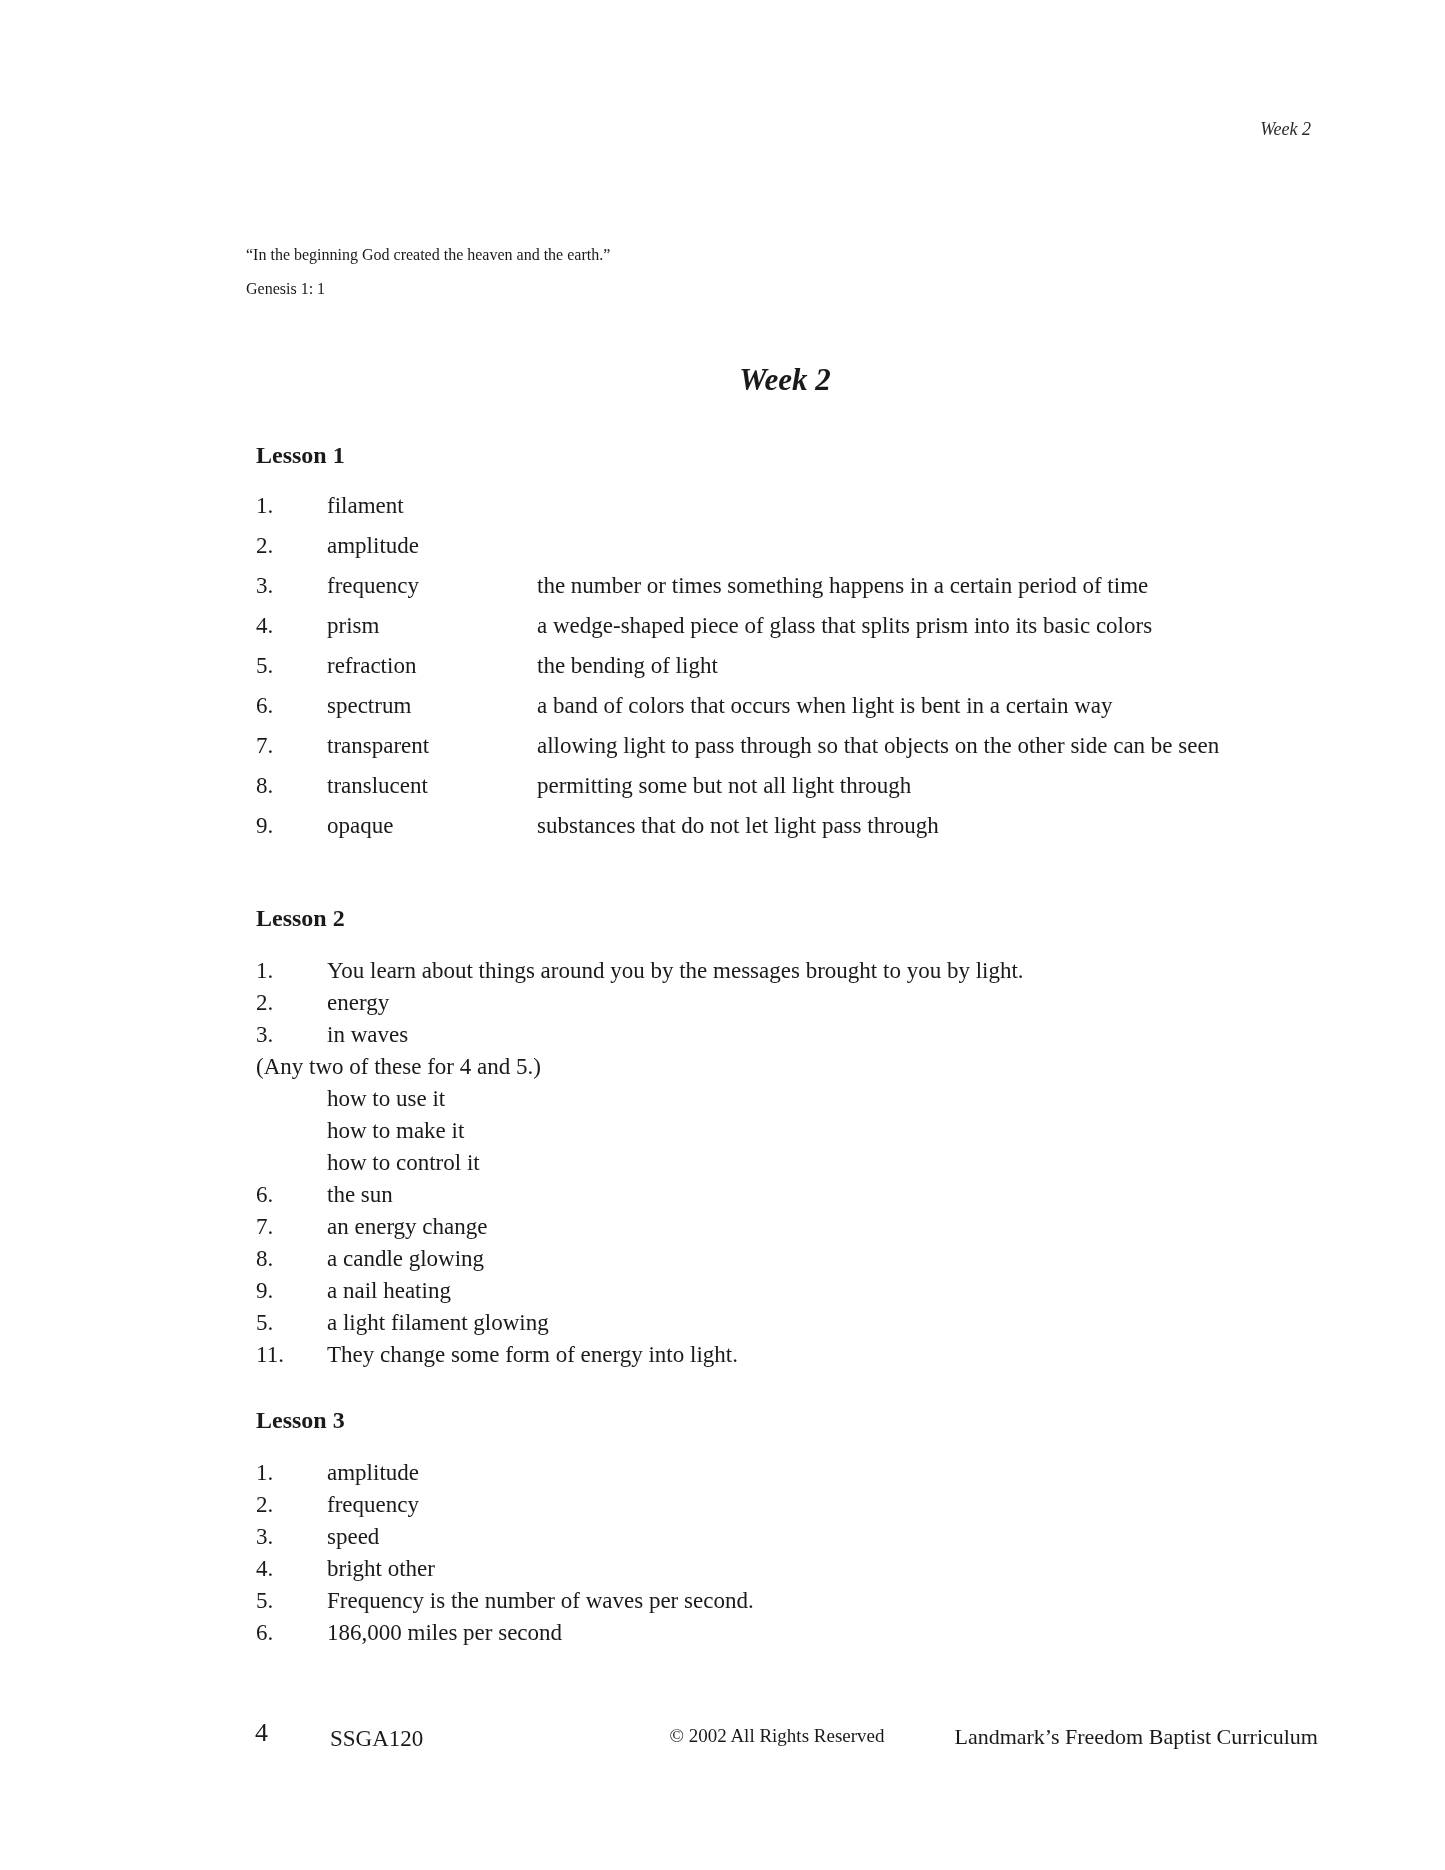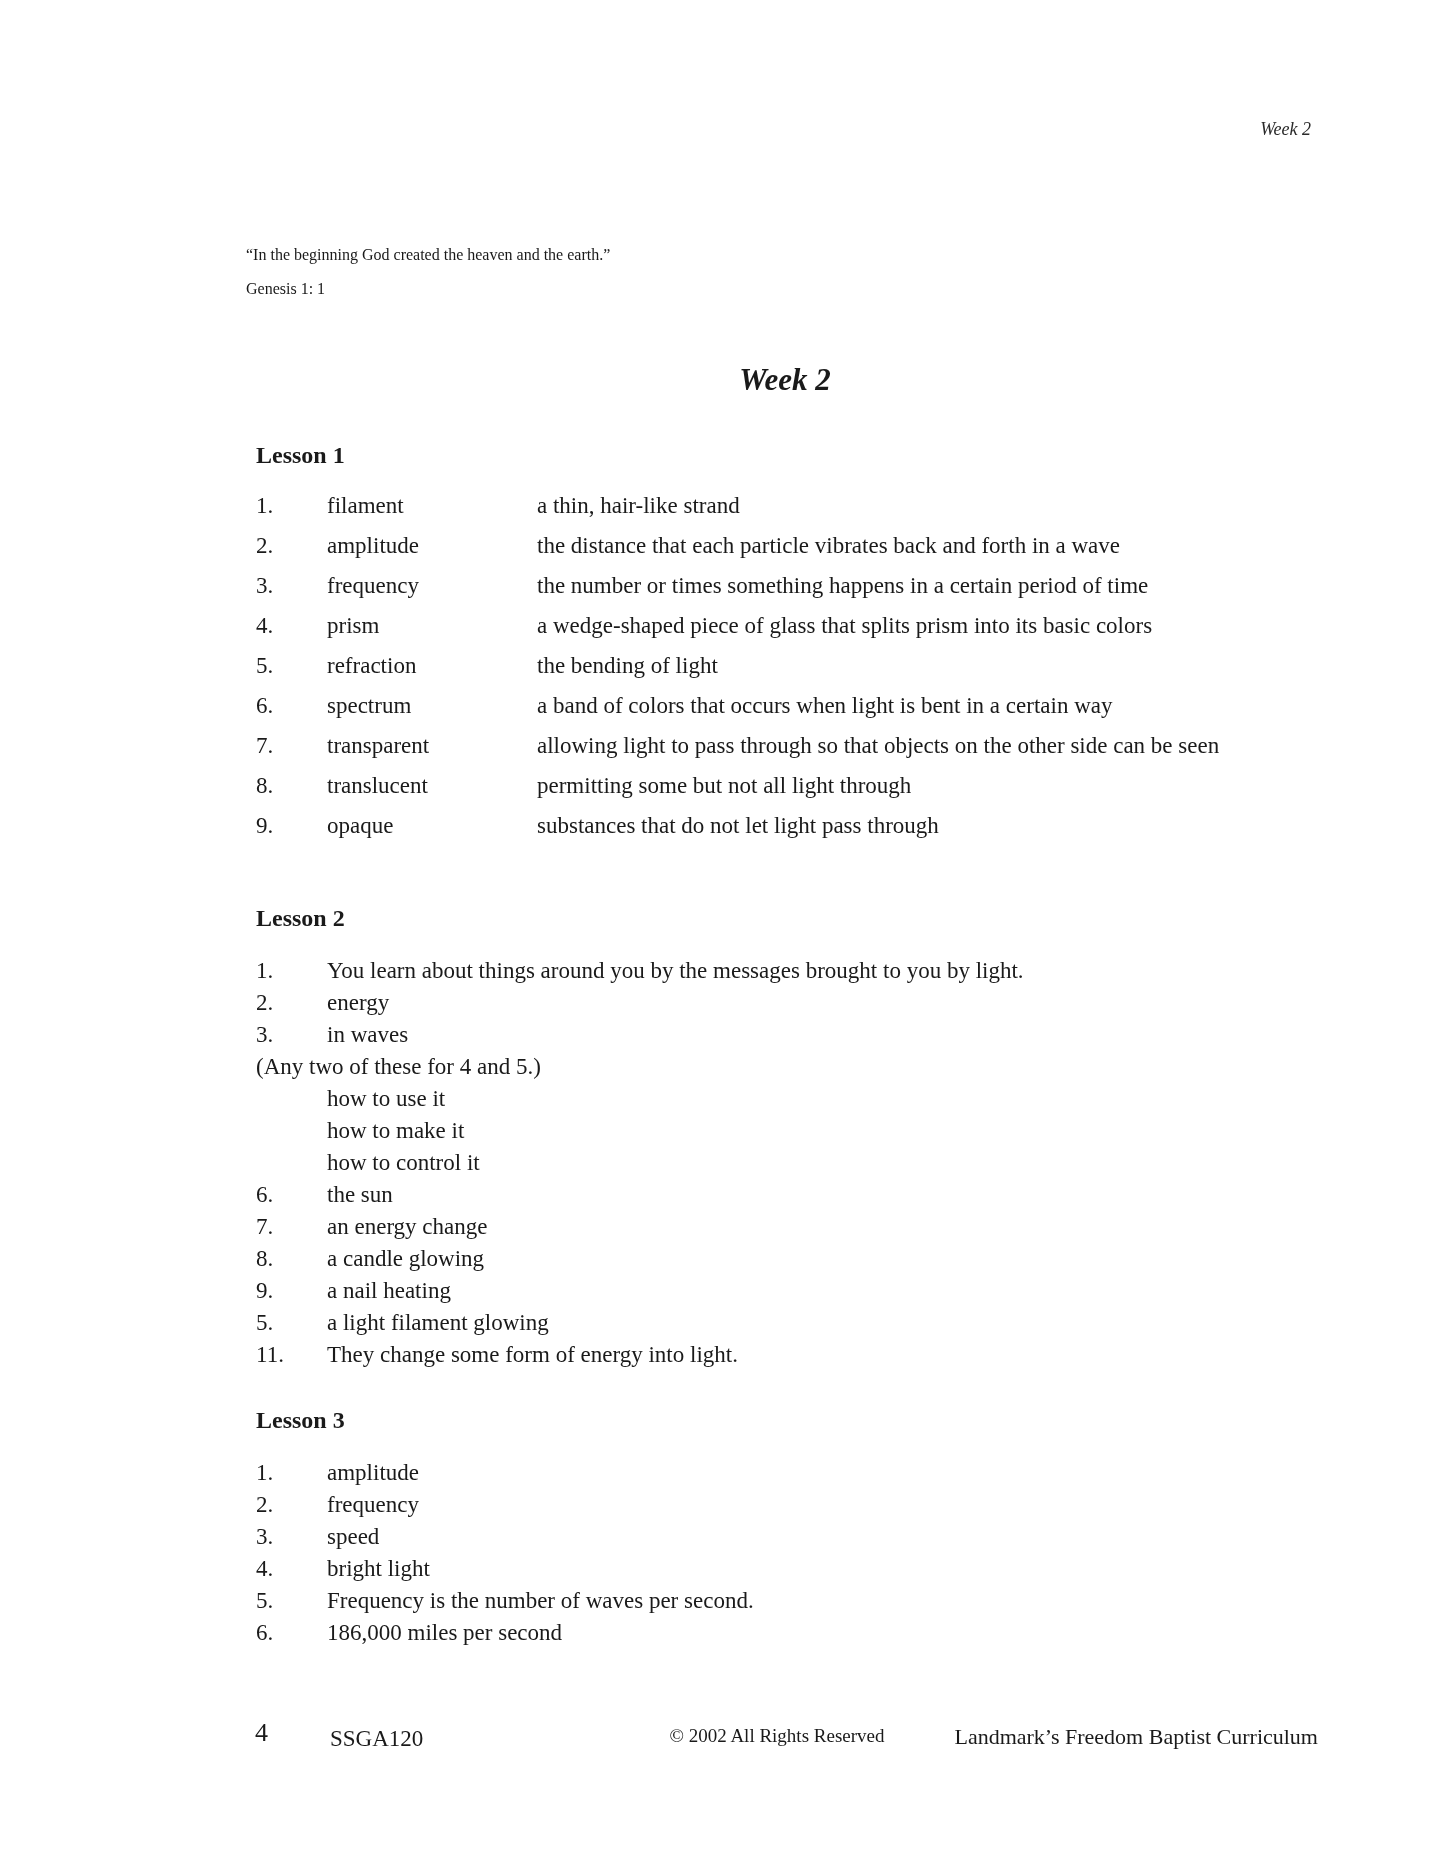--- a/index.html
+++ b/index.html
@@ -58,26 +58,24 @@
   <div>Genesis 1: 1</div>
 </div>
 
 <h1 class="page-title">Week 2</h1>
 
 <section class="lesson lesson-1">
   <h2>Lesson 1</h2>
   <div class="def-row">
     <span class="num">1.</span>
     <span class="term">filament</span>
-    <span class="def">a thin, hair-like strand</span>
   </div>
   <div class="def-row">
     <span class="num">2.</span>
     <span class="term">amplitude</span>
-    <span class="def">the distance that each particle vibrates back and forth in a wave</span>
   </div>
   <div class="def-row">
     <span class="num">3.</span>
     <span class="term">frequency</span>
     <span class="def">the number or times something happens in a certain period of time</span>
   </div>
   <div class="def-row">
     <span class="num">4.</span>
     <span class="term">prism</span>
     <span class="def">a wedge-shaped piece of glass that splits prism into its basic colors</span>
@@ -173,21 +171,21 @@
   <div class="ans-row">
     <span class="num">2.</span>
     <span class="txt">frequency</span>
   </div>
   <div class="ans-row">
     <span class="num">3.</span>
     <span class="txt">speed</span>
   </div>
   <div class="ans-row">
     <span class="num">4.</span>
-    <span class="txt">bright light</span>
+    <span class="txt">bright other</span>
   </div>
   <div class="ans-row">
     <span class="num">5.</span>
     <span class="txt">Frequency is the number of waves per second.</span>
   </div>
   <div class="ans-row">
     <span class="num">6.</span>
     <span class="txt">186,000 miles per second</span>
   </div>
 </section>

